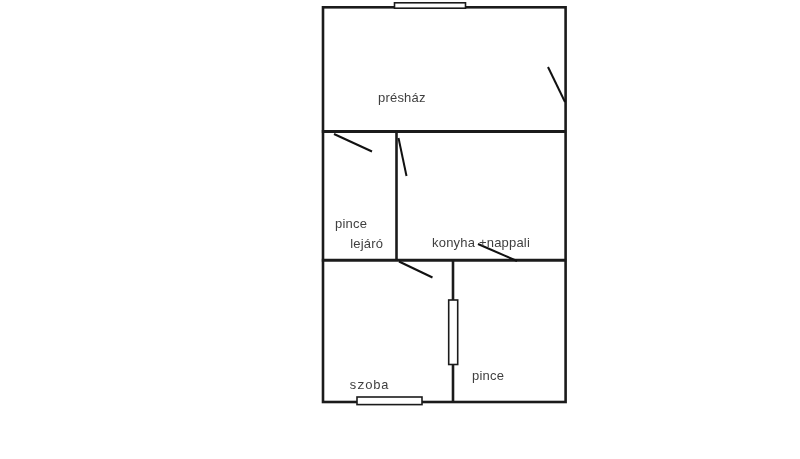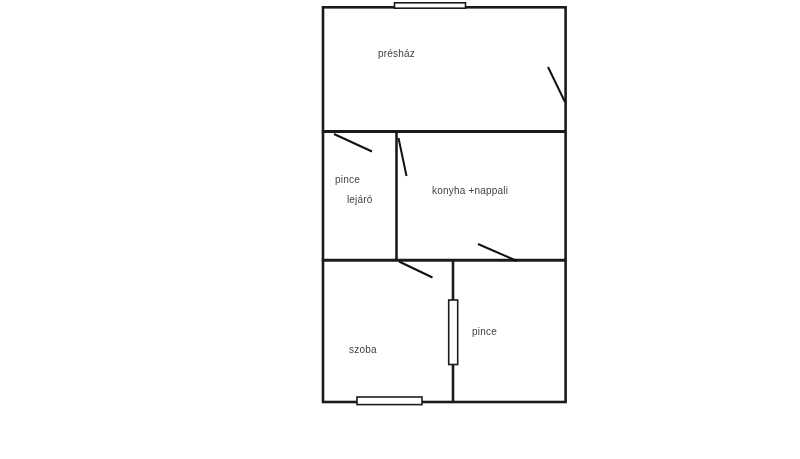--- a/index.html
+++ b/index.html
@@ -20,29 +20,30 @@
     position: absolute;
     left: 0;
     top: 0;
     z-index: 2;
   }
   
   .room-label {
     position: absolute;
     z-index: 3;
     color: #3f3f3f;
-    font-size: 10px;
+    font-size: 13px;
     line-height: 10px;
     white-space: pre;
     letter-spacing: 0.2px;
+    margin-top: 44px;
   }
   #label-preshaz   { left: 378px; top: 49px; }
   #label-pince     { left: 335px; top: 175px; }
-  #label-konyha    { left: 432px; top: 186px; }
-  #label-szoba     { left: 349px; top: 345px; }
+  #label-konyha    { left: 432px; top: 194px; }
+  #label-szoba     { left: 349px; top: 337px; font-family: Liberation Mono, monospace; }
   #label-terasz    { left: 472px; top: 327px; }
 
   
   #watermark {
     position: absolute;
     left: 345px;
     top: 173px;
     width: 104px;
     z-index: 1;
     display: flex;

